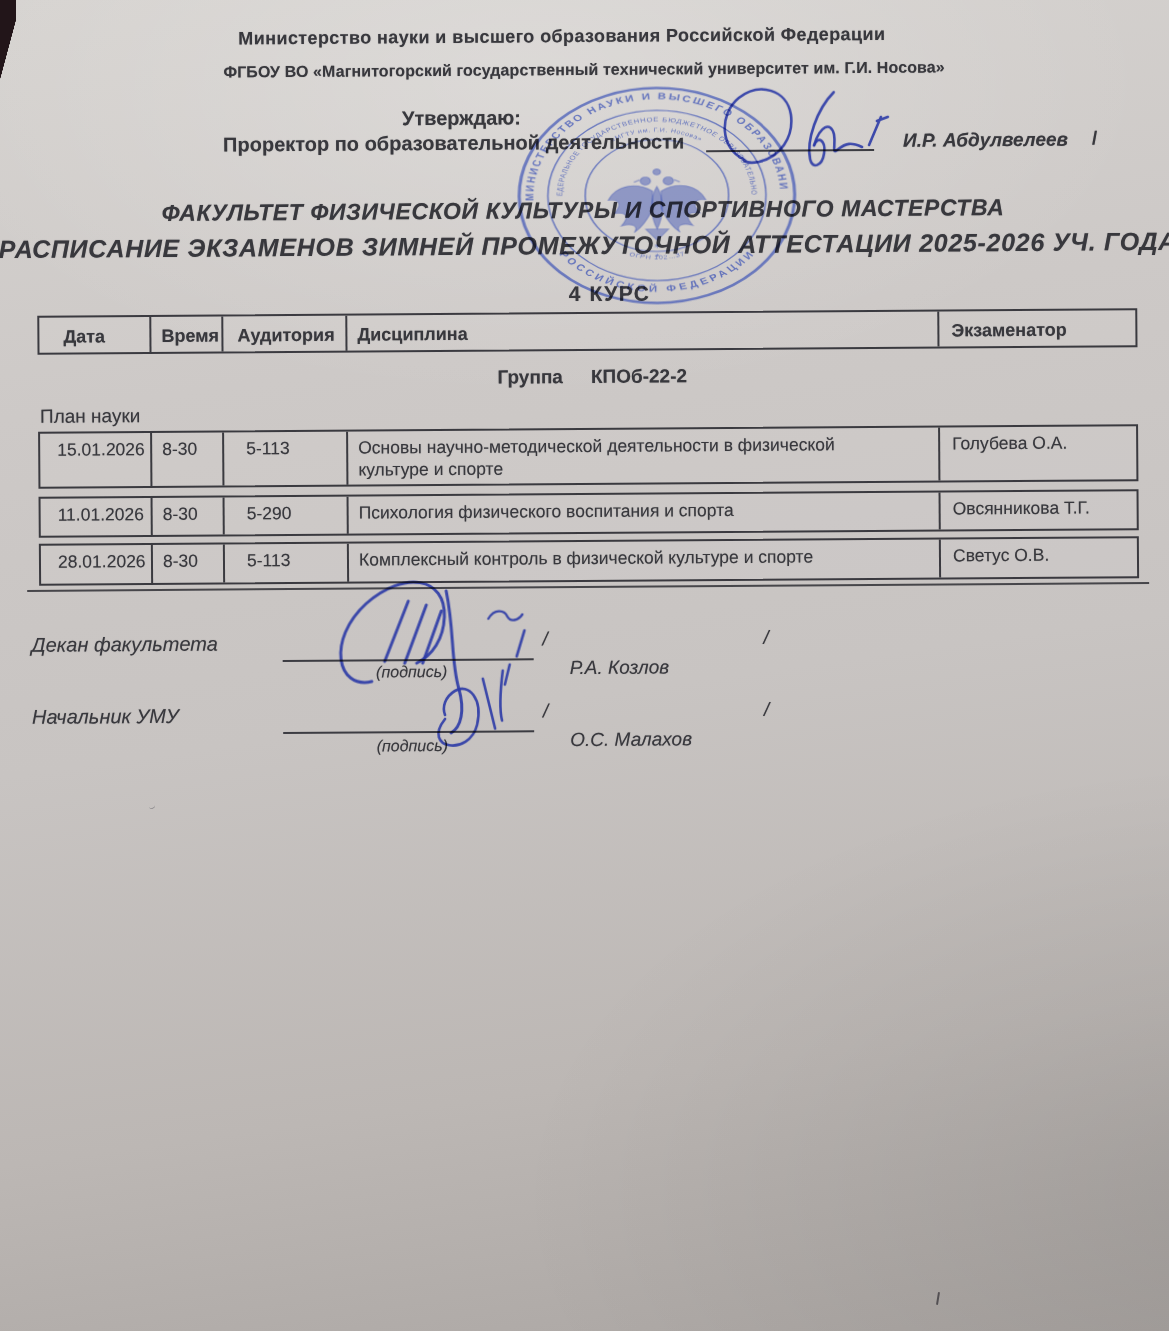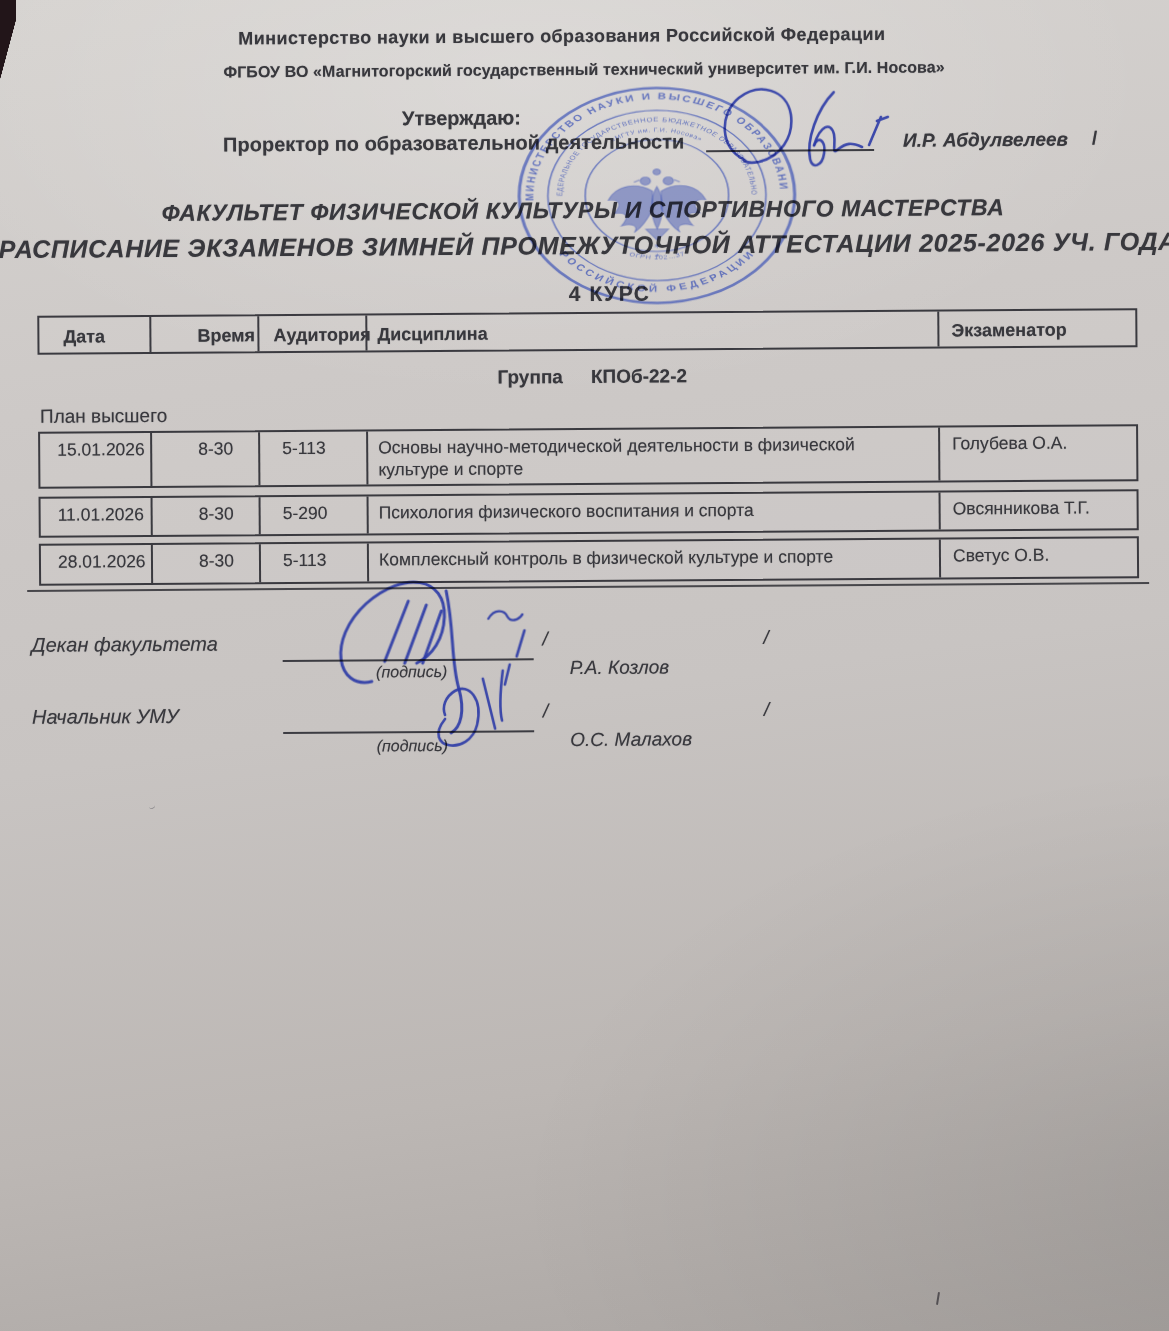--- a/index.html
+++ b/index.html
@@ -36,22 +36,22 @@
   .thead{top:312px;height:39px;font-weight:700;}
   .r1{top:428px;height:57px;}
   .r2{top:493px;height:41px;}
   .r3{top:540px;height:42px;}
   .c{box-sizing:border-box;border-right:2px solid rgba(38,38,44,.88);
     padding:6px 6px 2px 10px;font-size:17.5px;line-height:1.25;
     text-shadow:0 0 1px rgba(60,60,66,.45);}
   .thead .c{font-size:18px;padding-top:8px;}
   .c-date{width:112px;padding-left:17px;}
   .thead .c-date{padding-left:24px;}
-  .c-time{width:72px;margin-left:36px;}
-  .c-room{width:108px;padding-left:22px;}
+  .c-time{width:72px;}
+  .c-room{width:124px;padding-left:22px;}
   .thead .c-room{padding-left:14px;}
   .c-disc{flex:1;}
   .c-exam{width:196px;border-right:none;padding-left:12px;}
   .disc-text{display:inline-block;max-width:485px;white-space:normal;}
   .hr-extra{position:absolute;left:26px;top:586px;width:1122px;border-top:2.5px solid rgba(38,38,44,.8);}
   
   .role-decan{left:30px;top:630px;font-size:20px;}
   .role-nach{left:30px;top:702px;font-size:20px;}
   .sig-line{position:absolute;left:281px;width:251px;height:26px;border-bottom:2px solid #3c3c42;}
   .line-decan{top:632px;}
@@ -102,21 +102,21 @@
       <div class="c c-time">Время</div>
       <div class="c c-room">Аудитория</div>
       <div class="c c-disc">Дисциплина</div>
       <div class="c c-exam">Экзаменатор</div>
     </div>
 
     <div class="group-row">
       <span>Группа</span>
       <span>КПОб-22-2</span>
     </div>
-    <div class="txt plan">План высшего</div>
+    <div class="txt plan">План науки</div>
 
     <div class="band r1">
       <div class="c c-date">15.01.2026</div>
       <div class="c c-time">8-30</div>
       <div class="c c-room">5-113</div>
       <div class="c c-disc"><span class="disc-text">Основы научно-методической деятельности в физической культуре и спорте</span></div>
       <div class="c c-exam">Голубева О.А.</div>
     </div>
     <div class="band r2">
       <div class="c c-date">11.01.2026</div>

